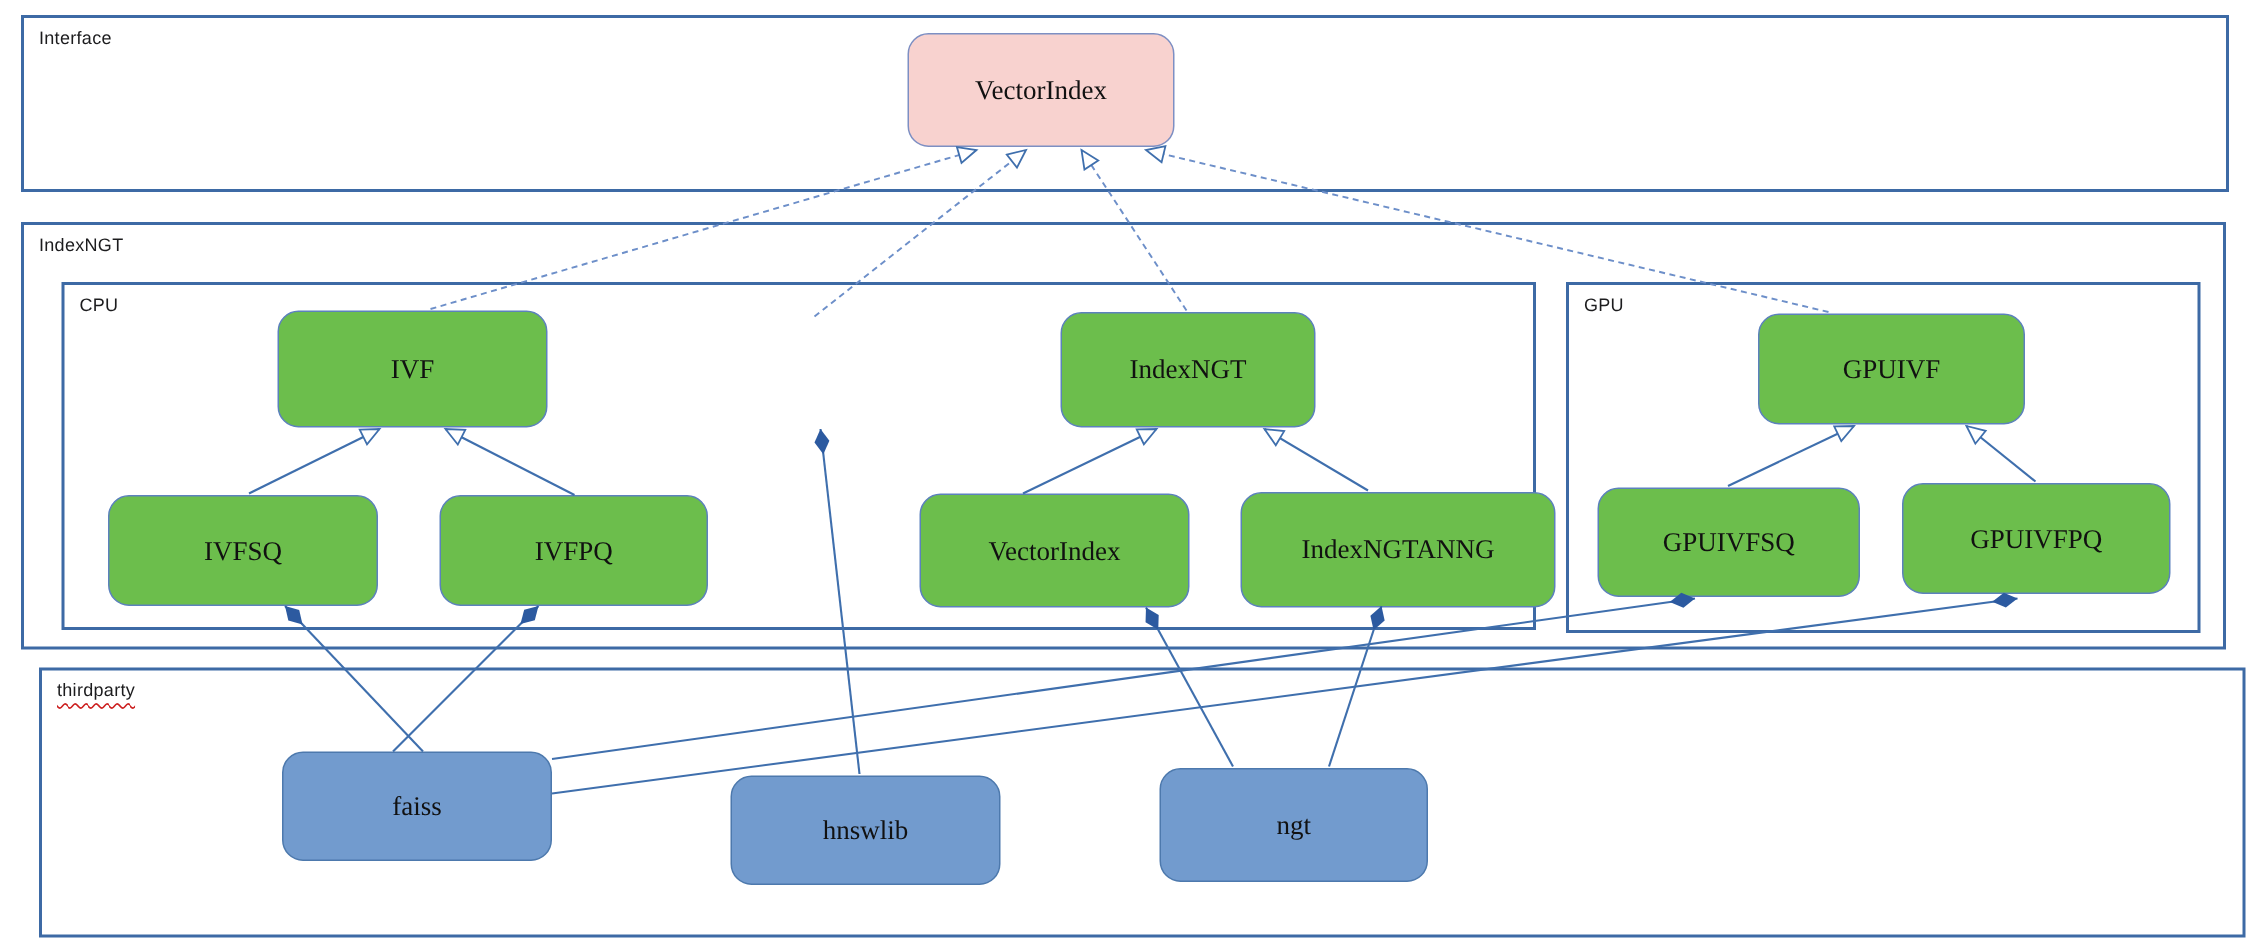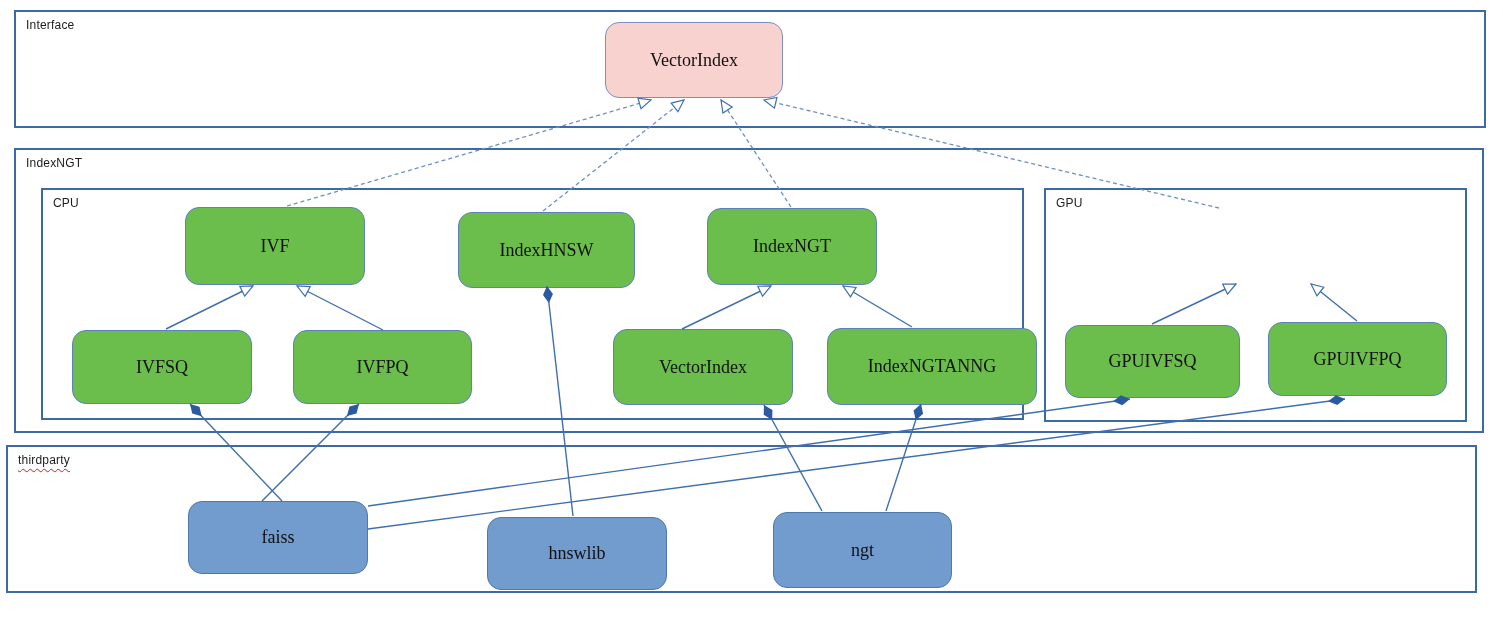--- a/index.html
+++ b/index.html
@@ -48,40 +48,40 @@
   </div>
 
   <div class="container" style="left:41px;top:188px;width:983px;height:232px;">
     <span class="clabel">CPU</span>
   </div>
 
   <div class="container" style="left:1044px;top:188px;width:423px;height:234px;">
     <span class="clabel">GPU</span>
   </div>
 
-  <div class="container" style="left:6px;top:445px;width:1471px;height:148px;">
+  <div class="container" style="left:26px;top:445px;width:1471px;height:180px;">
     <span class="clabel squiggle">thirdparty</span>
   </div>
 
   <div class="node iface" style="left:605px;top:22px;width:178px;height:76px;">
     <span>VectorIndex</span>
   </div>
 
   <div class="node class" style="left:185px;top:207px;width:180px;height:78px;">
     <span>IVF</span>
   </div>
 
-  <div class="node class" style="left:458px;top:212px;width:177px;height:76px;">
-    <span>IndexHNSW</span>
-  </div>
 
   <div class="node class" style="left:707px;top:208px;width:170px;height:77px;">
     <span>IndexNGT</span>
   </div>
 
+  <div class="node class" style="left:1172px;top:209px;width:178px;height:74px;">
+    <span>GPUIVF</span>
+  </div>
 
   <div class="node class" style="left:293px;top:330px;width:179px;height:74px;">
     <span>IVFPQ</span>
   </div>
 
   <div class="node class" style="left:72px;top:330px;width:180px;height:74px;">
     <span>IVFSQ</span>
   </div>
 
   <div class="node class" style="left:613px;top:329px;width:180px;height:76px;">

